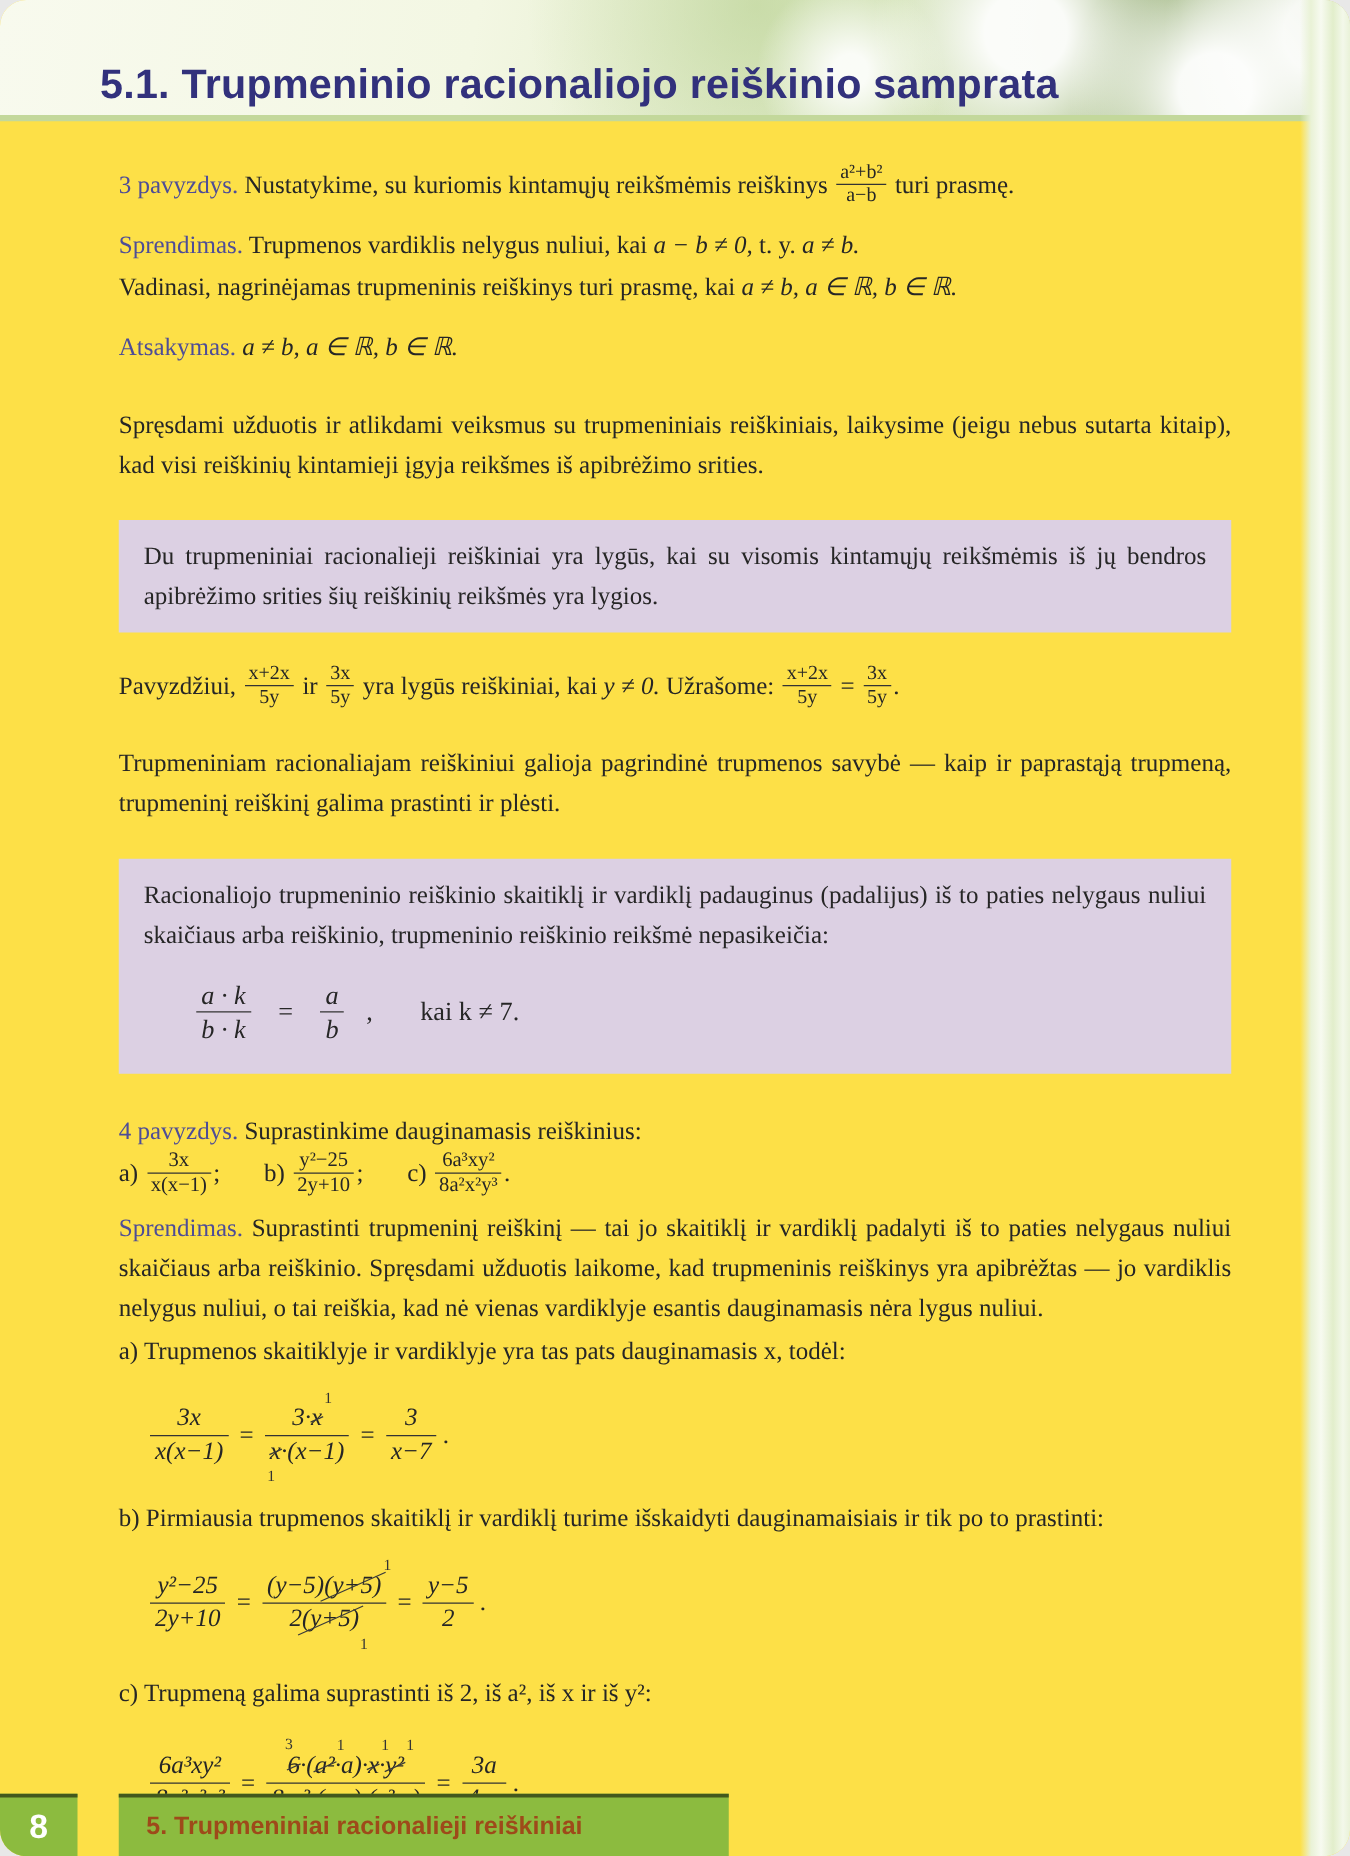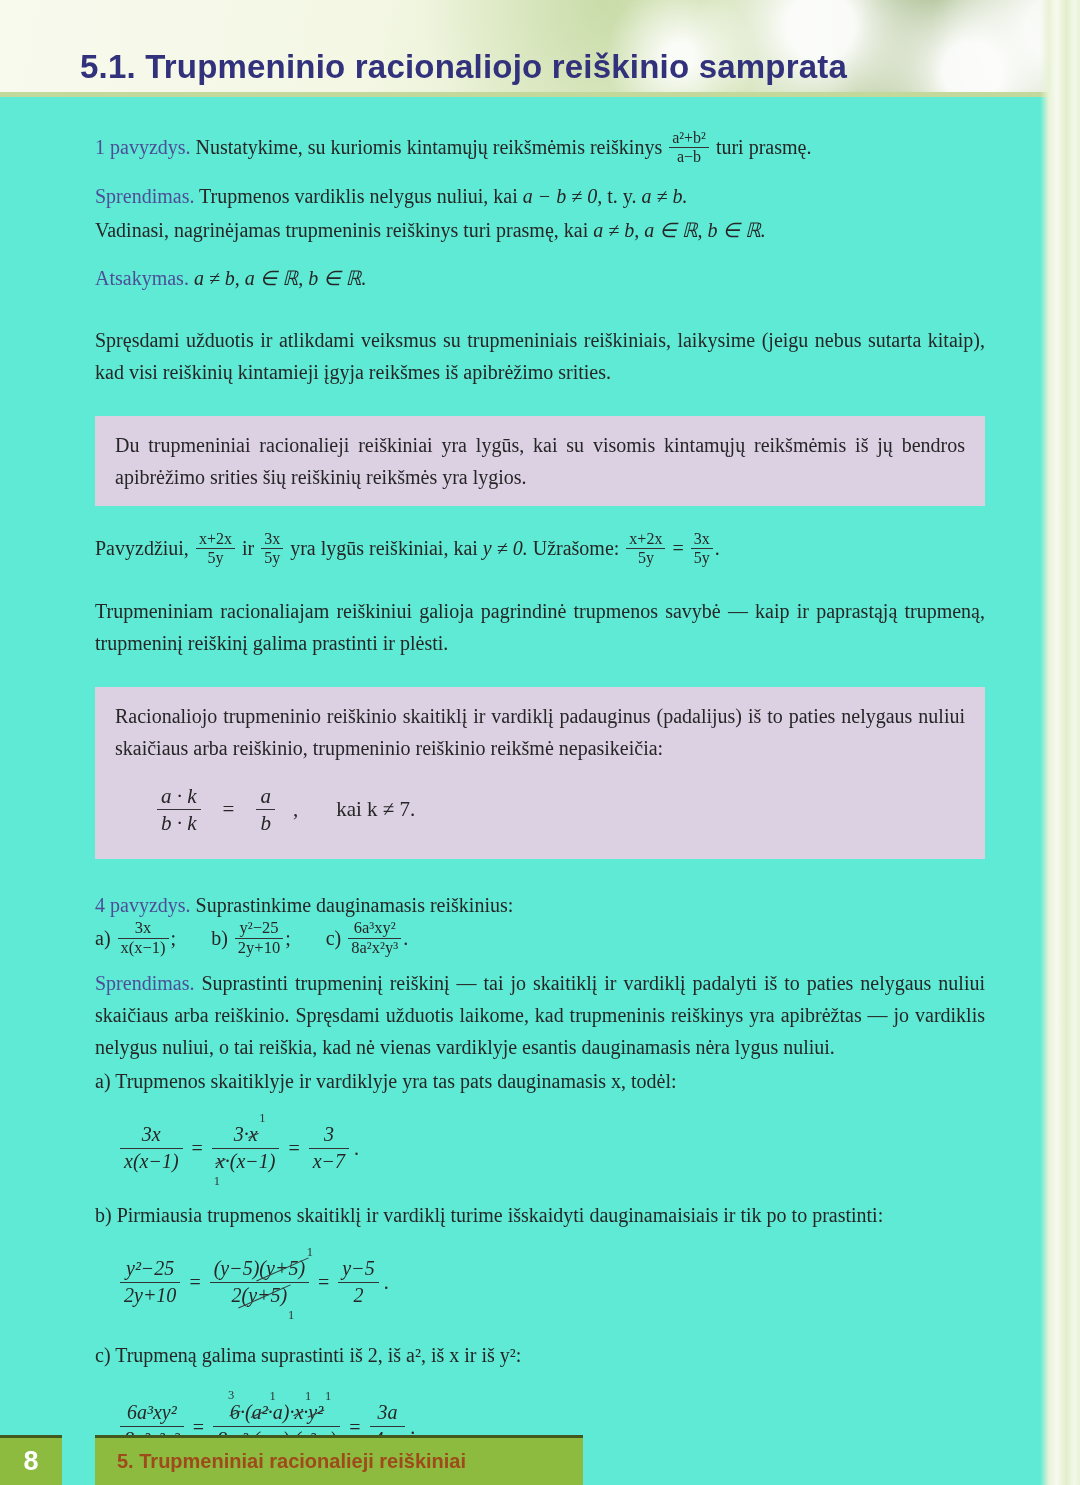--- a/index.html
+++ b/index.html
@@ -1,20 +1,21 @@
 <!DOCTYPE html>
 <html lang="lt"><head>
 <meta charset="utf-8">
 <style>
   html,body{margin:0;padding:0;background:#e8e8e8;}
   .page{
     width:1080px;height:1485px;position:relative;overflow:hidden;
-    background:#5eead4;color:#262626;
+    background:#fde047;color:#262626;
     font-family:"Liberation Serif", serif;
     margin:0 auto;
+    border-radius:21px;
   }
   
   .header{
     position:relative;height:92px;width:100%;
     border-bottom:5px solid #c3d89b;
     background-image:
       radial-gradient(circle at 90% 78%, rgba(255,255,255,0.95) 3%, rgba(255,255,255,0) 12%),
       radial-gradient(circle at 76% 28%, rgba(255,255,255,0.95) 4%, rgba(255,255,255,0) 15%),
       radial-gradient(circle at 63% 62%, rgba(255,255,255,0.9) 2%, rgba(255,255,255,0) 11%),
       radial-gradient(circle at 98% 30%, rgba(255,255,255,0.9) 3%, rgba(255,255,255,0) 12%),
@@ -115,21 +116,21 @@
 <div class="page">
 
   <header class="header">
     <h1 class="title">5.1. Trupmeninio racionaliojo reiškinio samprata</h1>
   </header>
   <div class="right-stripe"></div>
 
   <main class="content">
 
     <p class="line m-top34">
-      <span class="label">1 pavyzdys.</span>
+      <span class="label">3 pavyzdys.</span>
       <span>Nustatykime, su kuriomis kintamųjų reikšmėmis reiškinys</span>
       <span class="ifrac"><span class="num">a²+b²</span><span class="den">a−b</span></span>
       <span>turi prasmę.</span>
     </p>
 
     <p class="line m-top12">
       <span class="label">Sprendimas.</span>
       <span>Trupmenos vardiklis nelygus nuliui, kai</span>
       <span class="math">a − b ≠ 0,</span>
       <span>t. y.</span>

